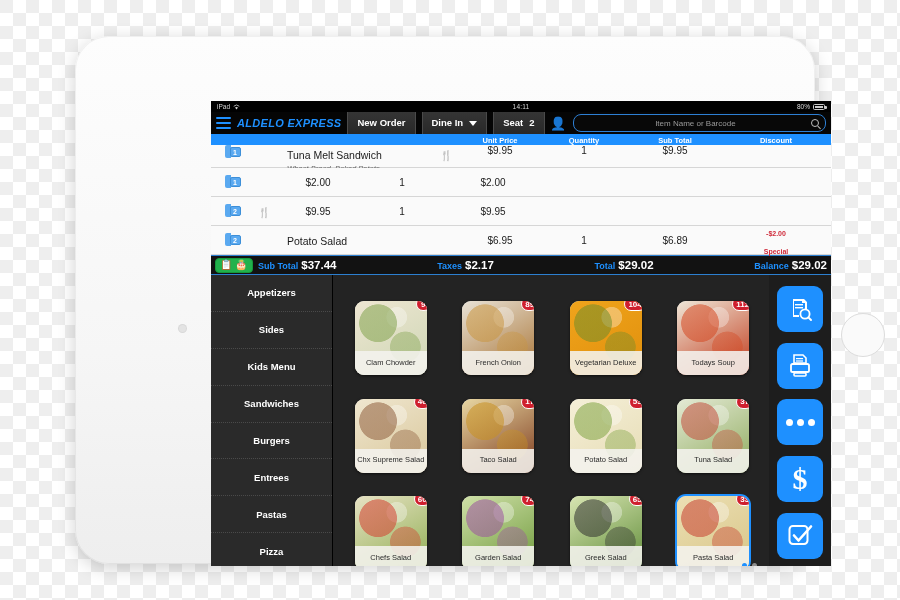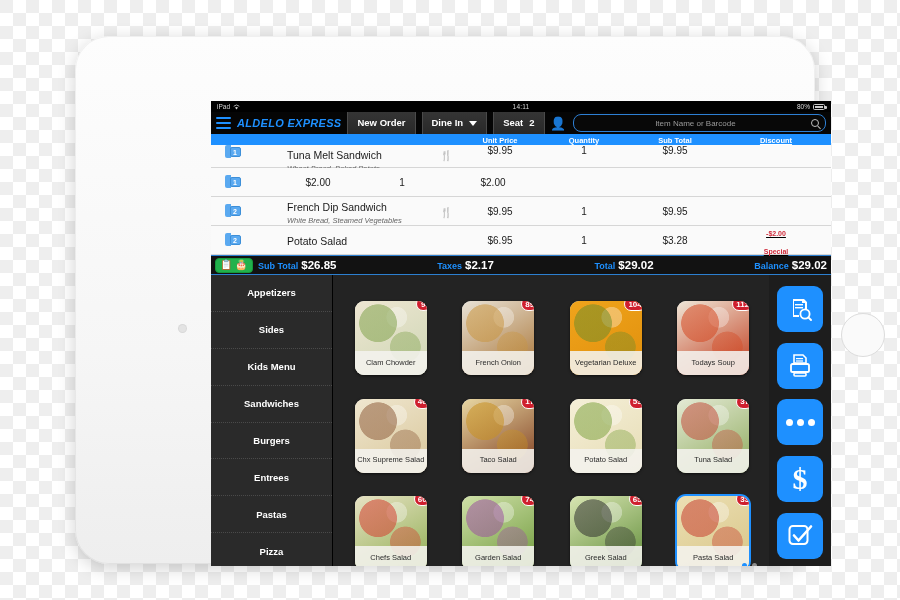--- a/index.html
+++ b/index.html
@@ -100,21 +100,21 @@
     display:flex; align-items:center; border-bottom:1px solid #d6d6d6;
     background:#fafafa; height:29px; position:relative;
   }
   .orow.first { height:23px; align-items:flex-start; }
   .c-ic { width:40px; display:flex; justify-content:center; flex:none; padding-left:4px;}
   .c-name { flex:1; min-width:0;margin-left:36px; }
   .c-alrm { width:28px; text-align:center; flex:none; }
   .c-up { width:78px; text-align:center; flex:none; }
   .c-qty { width:90px; text-align:center; flex:none; }
   .c-sub { width:92px; text-align:center; flex:none; }
-  .c-dis { width:110px; text-align:center; flex:none;text-decoration:underline; }
+  .c-dis { width:110px; text-align:center; flex:none; }
   .iname { font-size:10.5px; color:#1a1a1a; }
   .imod { font-size:7.5px; color:#666; font-style:italic; margin-top:1px; }
   .ival { font-size:10px; color:#1a1a1a; }
   .disc { color:#cf2a3a; font-size:7px; font-weight:bold; line-height:1.25; }
   .seat-ic { position:relative; width:17px; height:14px; }
   .seat-ic .back {
     position:absolute; left:0; top:0; width:6px; height:13px;
     background:#5aa9f0; border-radius:2px 0 0 2px;
   }
   .seat-ic .num {
@@ -292,51 +292,50 @@
               <span class="c-sub ival">$2.00</span>
               <span class="c-dis"></span>
             </div>
             <div class="orow">
               <span class="c-ic">
                 <span class="seat-ic">
                   <span class="back"></span>
                   <span class="num">2</span>
                 </span>
               </span>
-              <span class="c-name"><span class="iname">French Dip Sandwich</span><div class="imod">White Bread, Steamed Vegetables</div></span>
               <span class="c-alrm"><span class="alarm">🍴</span></span>
               <span class="c-up ival">$9.95</span>
               <span class="c-qty ival">1</span>
               <span class="c-sub ival">$9.95</span>
               <span class="c-dis"></span>
             </div>
             <div class="orow">
               <span class="c-ic">
                 <span class="seat-ic">
                   <span class="back"></span>
                   <span class="num">2</span>
                 </span>
               </span>
               <span class="c-name"><span class="iname">Potato Salad</span></span>
               <span class="c-alrm"></span>
               <span class="c-up ival">$6.95</span>
               <span class="c-qty ival">1</span>
-              <span class="c-sub ival">$3.28</span>
+              <span class="c-sub ival">$6.89</span>
               <span class="c-dis"><span class="disc">-$2.00<br>Special</span></span>
             </div>
           </div>
       </div>
 
       <div class="totals">
         <div class="grnbtn">
           <span class="g1">📋</span>
           <span class="g2">🎂</span>
         </div>
         <div class="tot-seg tot-sub">
-          <span>Sub Total</span><b>$26.85</b>
+          <span>Sub Total</span><b>$37.44</b>
         </div>
         <div class="tot-spacer"></div>
         <div class="tot-seg">
           <span>Taxes</span><b>$2.17</b>
         </div>
         <div class="tot-spacer"></div>
         <div class="tot-seg">
           <span>Total</span><b>$29.02</b>
         </div>
         <div class="tot-spacer"></div>

